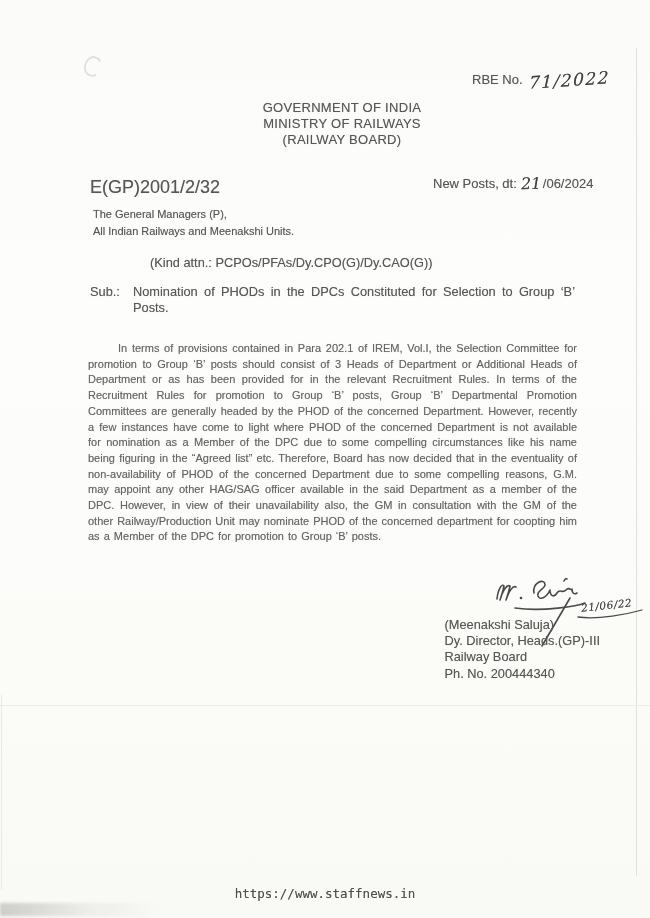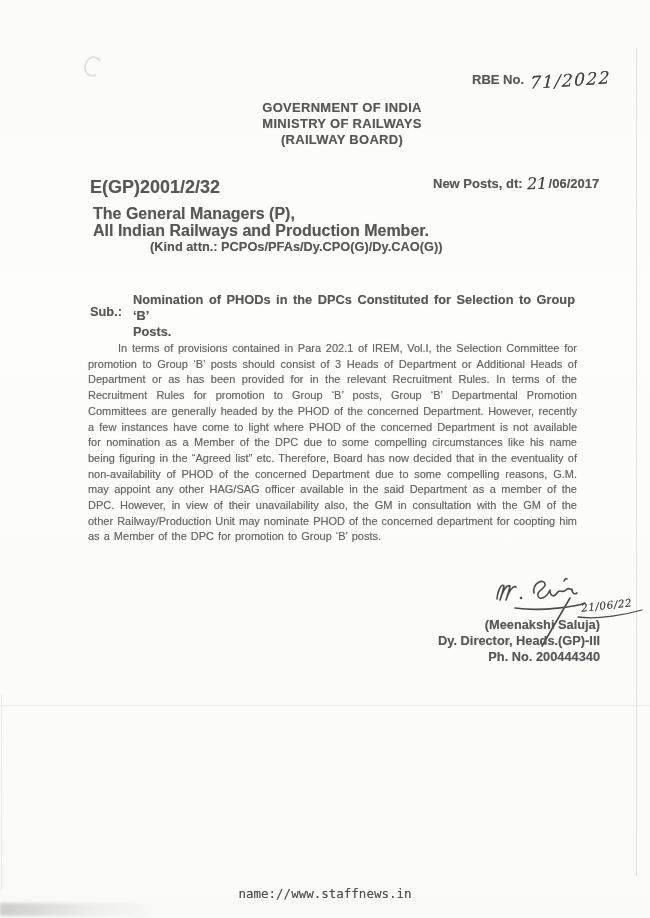--- a/index.html
+++ b/index.html
@@ -7,21 +7,21 @@
   .page{
     position:relative;
     width:650px;height:918px;
     margin:0 auto;
     background:linear-gradient(180deg,#fbfbf9 0%,#fdfdfc 35%,#fbfbf8 75%,#f9f9f6 100%);
     overflow:hidden;
     font-family:"Liberation Sans", sans-serif;
     color:#5e5e5e;
   }
   .typed{ text-shadow:0 0 0.7px rgba(96,96,96,0.5); }
-  .b{ font-weight:bold; color:#575757; }
+  .b{ font-weight:normal; color:#575757; }
   .abs{ position:absolute; }
 
   
   .hand{
     font-family:"DejaVu Serif", serif;
     font-style:italic;
     color:#414141;
     text-shadow:0 0 0.4px rgba(60,60,60,0.6);
   }
   .rbe-line{ left:472px; top:70px; white-space:nowrap; font-size:13px; }
@@ -32,41 +32,41 @@
 
   .org-block{
     left:17px; top:100px; width:650px; text-align:center;
     font-size:13px; line-height:16px; letter-spacing:0.3px;
   }
 
   .ref-no{ left:90px; top:177px; font-size:18px; }
   .date-line{ left:433px; top:174px; font-size:13px; white-space:nowrap; }
   .date-hand{ display:inline-block; font-size:16px; transform:rotate(-2deg); margin:0 1px; vertical-align:-1px; }
 
-  .addressee{ left:93px; top:206px; font-size:16px; line-height:16.5px; }
+  .addressee{ left:93px; top:206px; font-size:11px; line-height:16.5px; }
 
-  .kind-attn{ left:150px; top:239px; font-size:12.8px; }
+  .kind-attn{ left:150px; top:255px; font-size:12.8px; }
 
-  .subject-row{ left:90px; top:284px; width:485px; display:flex; font-size:12.8px; line-height:15.8px;align-items:center; }
+  .subject-row{ left:90px; top:284px; width:485px; display:flex; font-size:12.8px; line-height:15.8px; }
   .subject-label{ flex:0 0 43px; }
-  .subject-text{ width:442px;margin-top:8px; }
+  .subject-text{ width:442px; }
   .subject-l1{ text-align:justify; text-align-last:justify; }
 
   .body-para{
     left:88px; top:341px; width:489px;
     font-size:11px; line-height:15.7px;
     text-align:justify; text-indent:30px;
     color:#666664;
     word-spacing:1px;
   }
 
   .sig-svg{ left:468px; top:572px; }
   .sig-date-hand{ left:581px; top:599px; font-size:10.5px; transform:rotate(-6deg); letter-spacing:0.5px; white-space:nowrap; }
   .sig-block{
-    right:50px; top:617px; text-align:right;
+    right:50px; top:617px; 
     font-size:12.8px; line-height:16.2px;
   }
 
   .footer-url{
     left:0; top:886px; width:650px; text-align:center;
     font-family:"DejaVu Sans Mono", monospace;
     font-size:12.5px; color:#4f4f4f;
     text-shadow:0 0 0.5px rgba(70,70,70,0.5);
   }
 
@@ -102,26 +102,26 @@
 
   <div class="abs org-block typed b">
     <div>GOVERNMENT OF INDIA</div>
     <div>MINISTRY OF RAILWAYS</div>
     <div>(RAILWAY BOARD)</div>
   </div>
 
   <div class="abs ref-no typed b">E(GP)2001/2/32</div>
   <div class="abs date-line typed">
     <span class="b">New Posts, dt:</span>
-    <span class="hand date-hand">21</span><span class="b">/06/2017</span>
+    <span class="hand date-hand">21</span><span class="b">/06/2024</span>
   </div>
 
   <div class="abs addressee typed b">
     <div>The General Managers (P),</div>
-    <div>All Indian Railways and Production Member.</div>
+    <div>All Indian Railways and Meenakshi Units.</div>
   </div>
 
   <div class="abs kind-attn typed b">(Kind attn.: PCPOs/PFAs/Dy.CPO(G)/Dy.CAO(G))</div>
 
   <div class="abs subject-row typed b">
     <div class="subject-label">Sub.:</div>
     <div class="subject-text">
       <div class="subject-l1">Nomination of PHODs in the DPCs Constituted for Selection to Group ‘B’</div>
       <div>Posts.</div>
     </div>
@@ -143,18 +143,19 @@
       <path d="M102,26 L74,74"></path>
 
       <path d="M110,45 C130,48 160,42 174,38" stroke-width="1.3"></path>
     </g>
   </svg>
   <div class="abs sig-date-hand hand">21/06/22</div>
 
   <div class="abs sig-block typed b">
     <div>(Meenakshi Saluja)</div>
     <div>Dy. Director, Heads.(GP)-III</div>
+    <div>Railway Board</div>
     <div>Ph. No. 200444340</div>
   </div>
 
-  <div class="abs footer-url">name://www.staffnews.in</div>
+  <div class="abs footer-url">https://www.staffnews.in</div>
 
 </div>
 
 </body></html>

